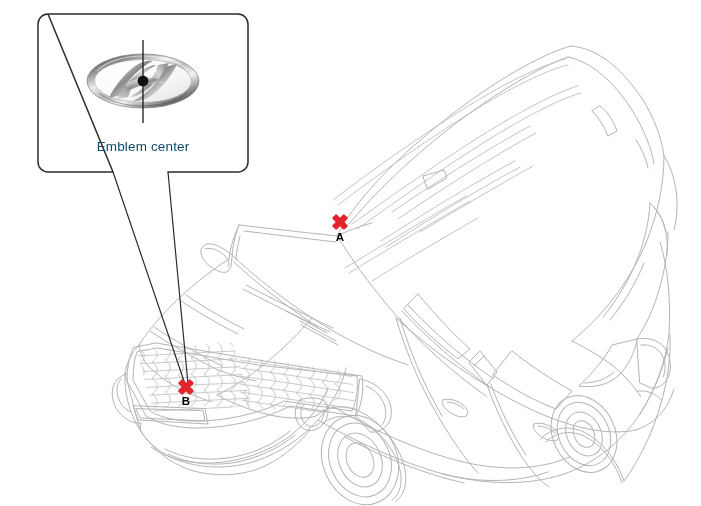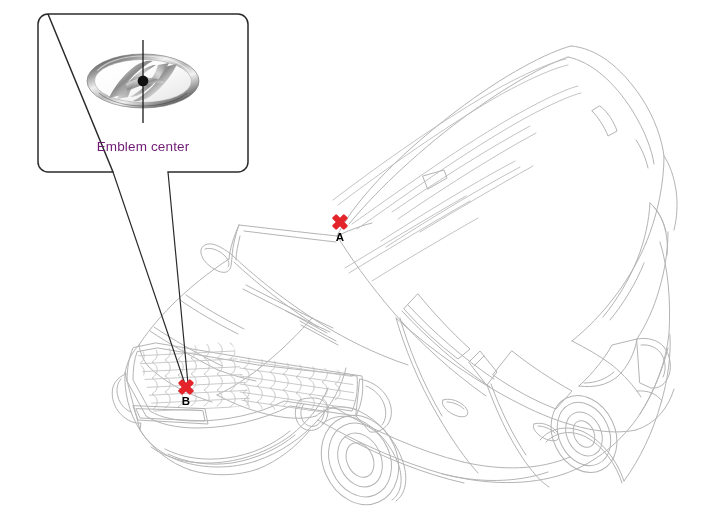--- a/index.html
+++ b/index.html
@@ -8,21 +8,21 @@
     width:701px;height:506px;
     font-family:"Liberation Sans","DejaVu Sans",sans-serif;
     -webkit-font-smoothing:antialiased;
     overflow:hidden;
   }
   #stage{position:relative;width:701px;height:506px;background:#fff;}
   #art{position:absolute;left:0;top:0;width:701px;height:506px;}
   .txt{position:absolute;white-space:nowrap;}
   #emblem-caption{
     left:0;top:139px;width:286px;text-align:center;
-    font-size:13.5px;color:#701a75;letter-spacing:.15px;
+    font-size:13.5px;color:#0c4a6e;letter-spacing:.15px;
   }
   .mark-label{
     font-size:11.5px;font-weight:bold;color:#000;
     text-align:center;width:24px;
   }
   #label-A{left:328px;top:231px;}
   #label-B{left:174px;top:395px;}
 </style>
 </head>
 <body>

